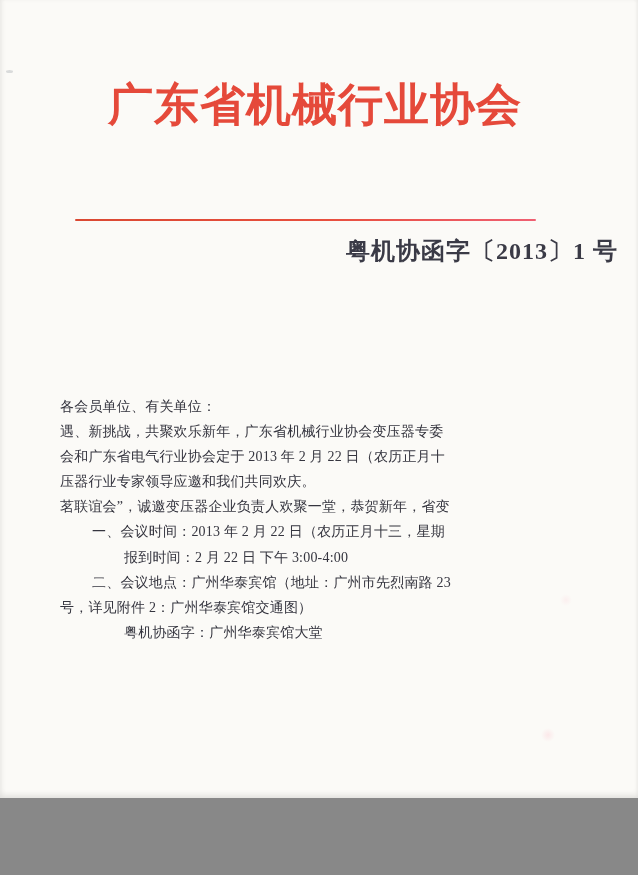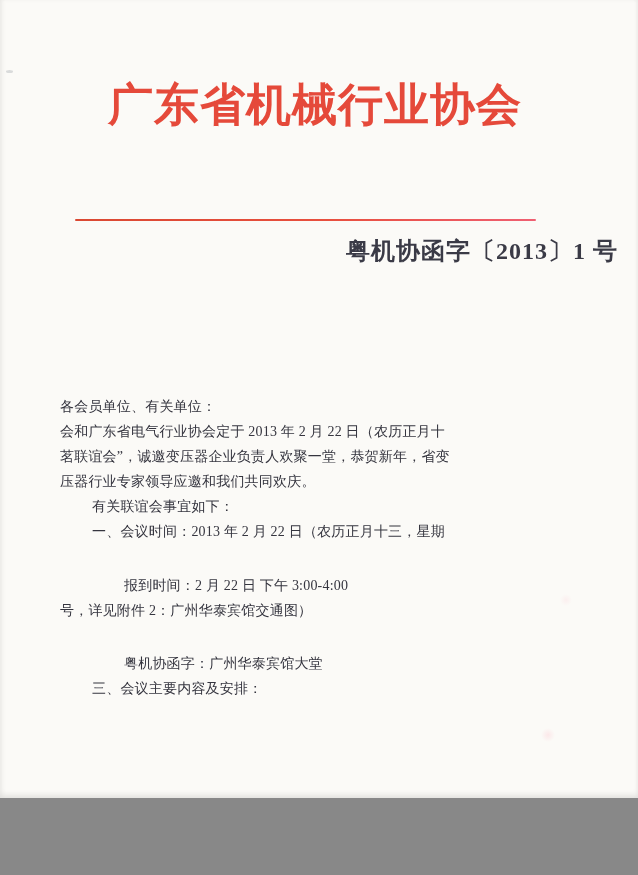--- a/index.html
+++ b/index.html
@@ -57,21 +57,21 @@
     left: 60px; top: 394px;
     width: 526px;
     font-size: 14px;
     line-height: 25.1px;
     letter-spacing: 0.2px;
     color: #35353f;
   }
   .line { white-space: nowrap; }
   .ind0 { padding-left: 0; }
   .ind2 { padding-left: 32px; }
-  .ind4 { padding-left: 64px; margin-top: 28px; }
+  .ind4 { padding-left: 64px; }
   .speck-orange {
     position: absolute;
     left: 505px; top: 855px;
     width: 5px; height: 4px;
     background: #c97d35;
     border-radius: 50%;
     opacity: 0.9;
   }
   .speck-gray {
     position: absolute;
@@ -91,27 +91,27 @@
     <div>广东省机械行业协会</div>
   </div>
 
   <div class="rule"></div>
 
   <div class="ref">粤机协函字〔2013〕1 号</div>
 
 
   <div class="body-block" id="body-lines">
       <div class="line ind0">各会员单位、有关单位：</div>
+      <div class="line ind0">遇、新挑战，共聚欢乐新年，广东省机械行业协会变压器专委</div>
       <div class="line ind0">会和广东省电气行业协会定于 2013 年 2 月 22 日（农历正月十</div>
+      <div class="line ind0">压器行业专家领导应邀和我们共同欢庆。</div>
       <div class="line ind0">茗联谊会”，诚邀变压器企业负责人欢聚一堂，恭贺新年，省变</div>
-      <div class="line ind0">压器行业专家领导应邀和我们共同欢庆。</div>
-      <div class="line ind2">有关联谊会事宜如下：</div>
       <div class="line ind2">一、会议时间：2013 年 2 月 22 日（农历正月十三，星期</div>
       <div class="line ind4">报到时间：2 月 22 日  下午 3:00-4:00</div>
+      <div class="line ind2">二、会议地点：广州华泰宾馆（地址：广州市先烈南路 23</div>
       <div class="line ind0">号，详见附件 2：广州华泰宾馆交通图）</div>
       <div class="line ind4">粤机协函字：广州华泰宾馆大堂</div>
-      <div class="line ind2">三、会议主要内容及安排：</div>
     </div>
 
   <div class="speck-orange"></div>
   <div class="speck-gray"></div>
 
 </div>
 
 </body></html>

